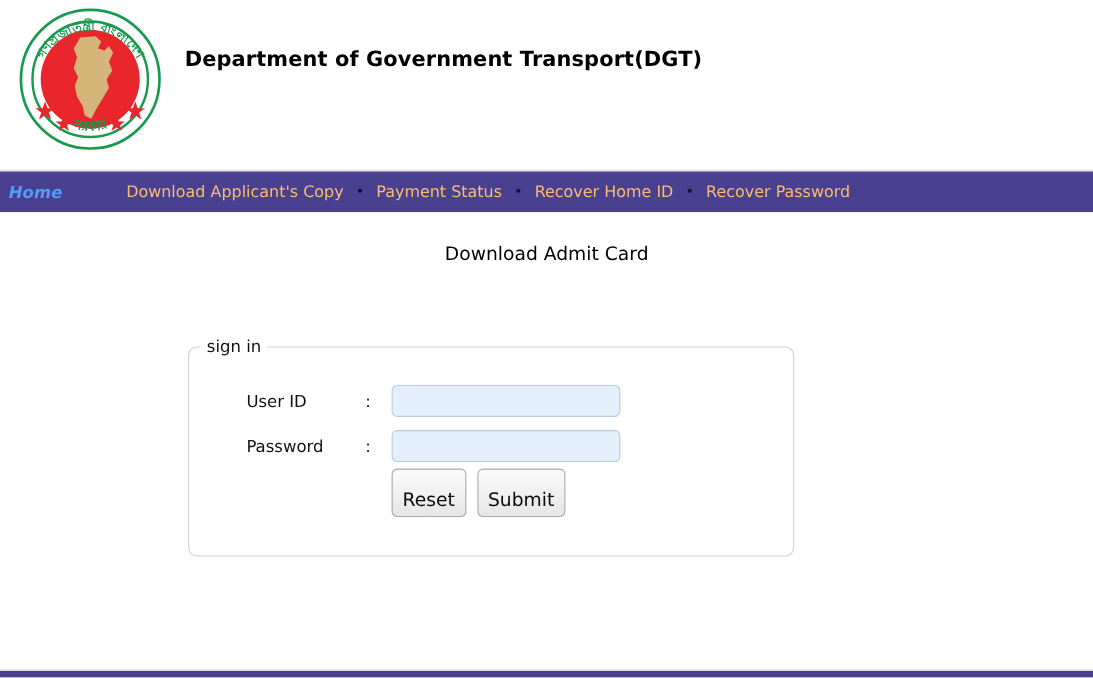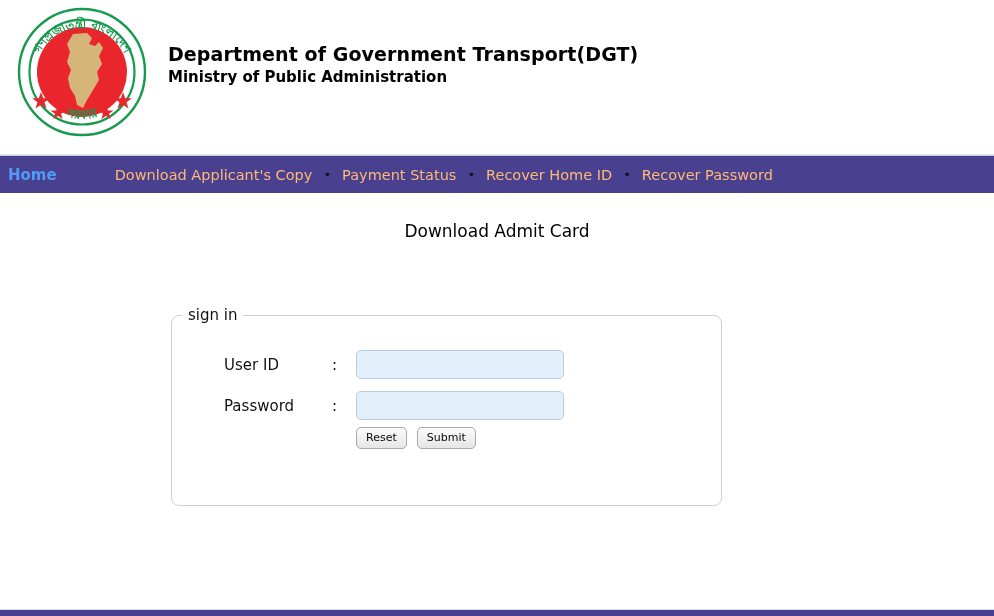--- a/index.html
+++ b/index.html
@@ -71,20 +71,21 @@
     border-top: 1px solid #cfcfe2;
   }
   .nav-home {
     color: #4f9bf5;
     font-size: 15px;
     font-weight: bold;
     text-decoration: none;
     margin-right: 58px;
     font-family: "DejaVu Sans", "Liberation Sans", sans-serif;
     cursor: pointer;
+    font-style: italic;
   }
   .nav-link {
     color: #fdba74;
     font-size: 14.5px;
     text-decoration: none;
     font-family: "DejaVu Sans", "Liberation Sans", sans-serif;
     cursor: pointer;
     white-space: nowrap;
   }
   .nav-sep {
@@ -165,26 +166,26 @@
     border-radius: 5px;
     outline: none;
     font-size: 14px;
     padding: 0 6px;
     font-family: "DejaVu Sans", "Liberation Sans", sans-serif;
     color: #111;
   }
   .btn-row-cell { padding-top: 8px; padding-left: 2px; }
   .btn {
     font-family: "DejaVu Sans", "Liberation Sans", sans-serif;
-    font-size: 11px;
+    font-size: 17px;
     color: #0a0a0a;
     background: linear-gradient(#fbfbfb, #e6e6e6);
     border: 1px solid #a9a9a9;
     border-radius: 5px;
-    padding: 3px 9px 4px 9px;
+    padding: 18px 9px 4px 9px;
     cursor: pointer;
     margin-right: 5px;
   }
 
   
   .footer-strip {
     position: absolute;
     left: 0;
     bottom: 0;
     width: 994px;
@@ -225,21 +226,20 @@
         <textPath href="#arcTop" startOffset="50%" text-anchor="middle">গণপ্রজাতন্ত্রী বাংলাদেশ</textPath>
       </text>
       <text font-size="12" fill="#179a4e" font-family="DejaVu Sans, sans-serif" font-weight="bold">
         <textPath href="#arcBottom" startOffset="50%" text-anchor="middle">সরকার</textPath>
       </text>
     </svg>
   </div>
 
   <div class="header-titles">
     <div class="org-title">Department of Government Transport(DGT)</div>
-    <div class="org-subtitle">Ministry of Public Administration</div>
   </div>
 </div>
 
 <div class="navbar">
   <a class="nav-home" href="#">Home</a>
 
   <a class="nav-link" href="#">Download Applicant's Copy</a>
   <span class="nav-sep">•</span>
 
   <a class="nav-link" href="#">Payment Status</a>

